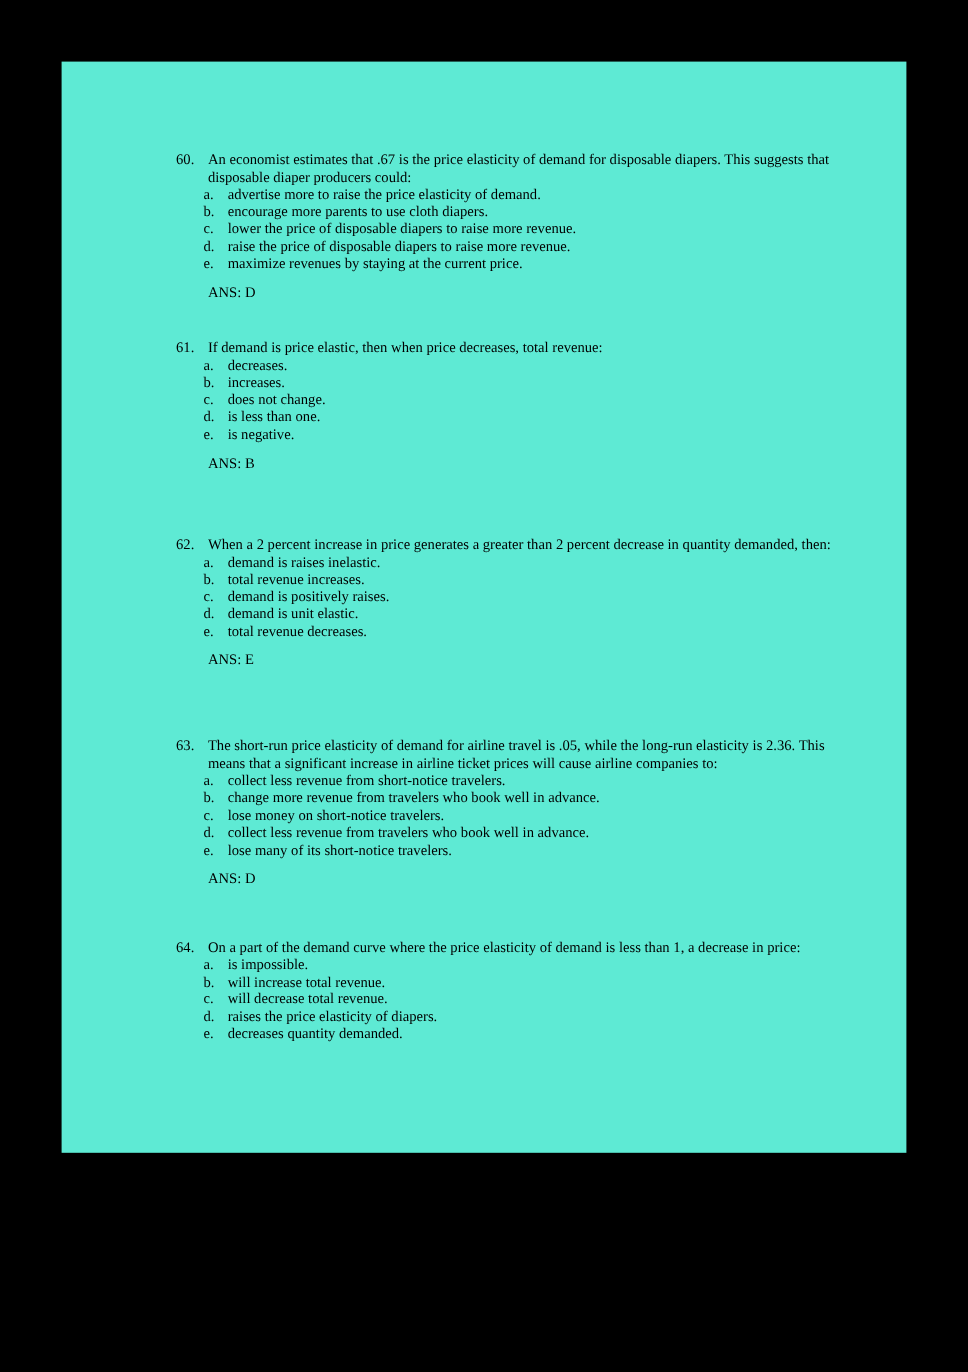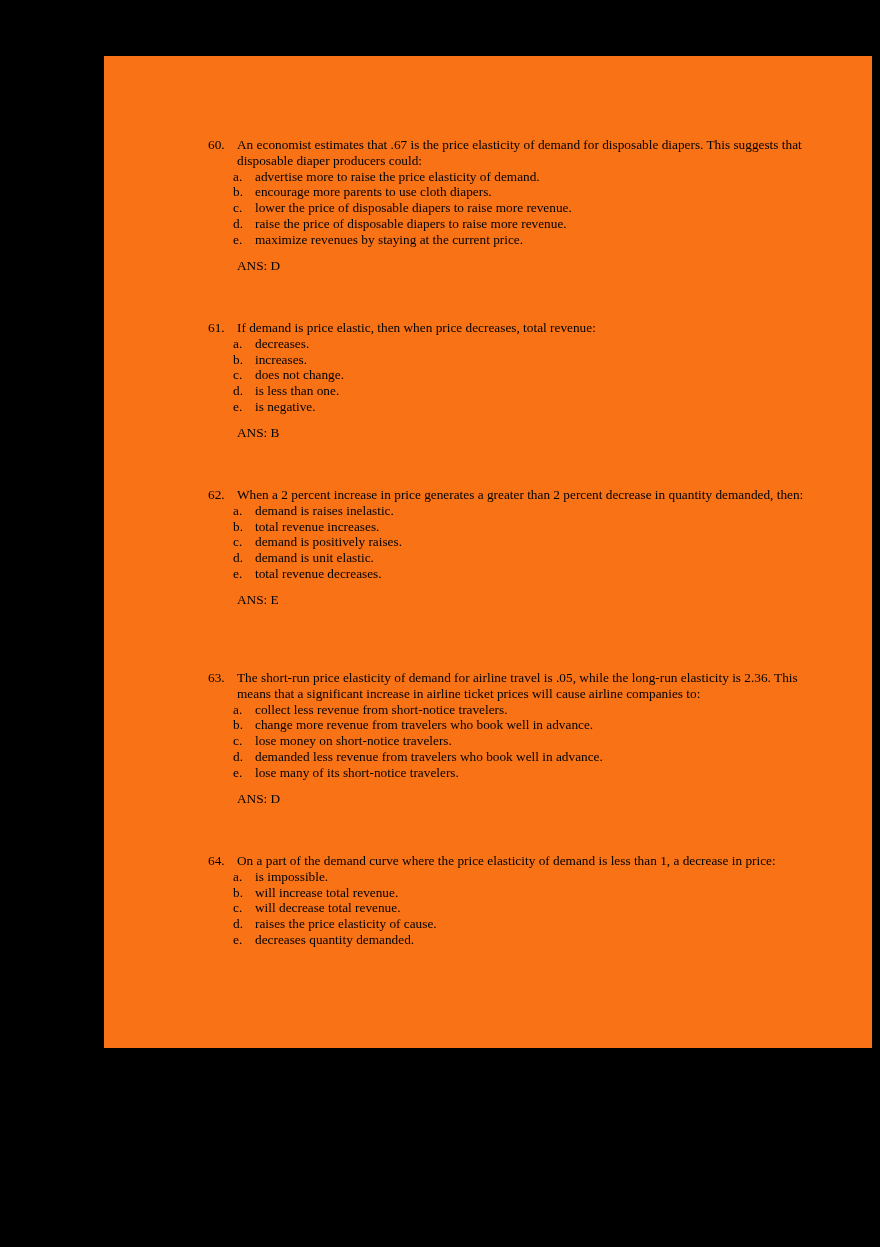--- a/index.html
+++ b/index.html
@@ -8,22 +8,21 @@
     background: #000000;
     position: relative;
     overflow: hidden;
     font-family: "Liberation Serif", serif;
     color: #000;
   }
   .page {
     position: absolute;
     left: 56px; top: 56px;
     width: 768px; height: 992px;
-    background: #f97316;
-    margin-left: 48px;
+    background: #5eead4;
   }
   .q {
     position: absolute;
     left: 104px;
     width: 600px;
     font-size: 13.3px;
     line-height: 15.8px;
   }
   .q-head { position: relative; padding-left: 29px; }
   .q-num { position: absolute; left: 0; top: 0; }
@@ -42,21 +41,21 @@
       <span>An economist estimates that .67 is the price elasticity of demand for disposable diapers. This suggests that disposable diaper producers could:</span>
     </div>
     <div class="opt"><span class="opt-letter">a.</span><span>advertise more to raise the price elasticity of demand.</span></div>
     <div class="opt"><span class="opt-letter">b.</span><span>encourage more parents to use cloth diapers.</span></div>
     <div class="opt"><span class="opt-letter">c.</span><span>lower the price of disposable diapers to raise more revenue.</span></div>
     <div class="opt"><span class="opt-letter">d.</span><span>raise the price of disposable diapers to raise more revenue.</span></div>
     <div class="opt"><span class="opt-letter">e.</span><span>maximize revenues by staying at the current price.</span></div>
     <div class="ans">ANS: D</div>
   </div>
 
-  <div class="q" style="top:264px;">
+  <div class="q" style="top:252px;">
     <div class="q-head">
       <span class="q-num">61.</span>
       <span>If demand is price elastic, then when price decreases, total revenue:</span>
     </div>
     <div class="opt"><span class="opt-letter">a.</span><span>decreases.</span></div>
     <div class="opt"><span class="opt-letter">b.</span><span>increases.</span></div>
     <div class="opt"><span class="opt-letter">c.</span><span>does not change.</span></div>
     <div class="opt"><span class="opt-letter">d.</span><span>is less than one.</span></div>
     <div class="opt"><span class="opt-letter">e.</span><span>is negative.</span></div>
     <div class="ans">ANS: B</div>
@@ -76,30 +75,30 @@
   </div>
 
   <div class="q" style="top:614px;">
     <div class="q-head">
       <span class="q-num">63.</span>
       <span>The short-run price elasticity of demand for airline travel is .05, while the long-run elasticity is 2.36. This means that a significant increase in airline ticket prices will cause airline companies to:</span>
     </div>
     <div class="opt"><span class="opt-letter">a.</span><span>collect less revenue from short-notice travelers.</span></div>
     <div class="opt"><span class="opt-letter">b.</span><span>change more revenue from travelers who book well in advance.</span></div>
     <div class="opt"><span class="opt-letter">c.</span><span>lose money on short-notice travelers.</span></div>
-    <div class="opt"><span class="opt-letter">d.</span><span>demanded less revenue from travelers who book well in advance.</span></div>
+    <div class="opt"><span class="opt-letter">d.</span><span>collect less revenue from travelers who book well in advance.</span></div>
     <div class="opt"><span class="opt-letter">e.</span><span>lose many of its short-notice travelers.</span></div>
     <div class="ans">ANS: D</div>
   </div>
 
   <div class="q" style="top:797px; width:620px;">
     <div class="q-head">
       <span class="q-num">64.</span>
       <span>On a part of the demand curve where the price elasticity of demand is less than 1, a decrease in price:</span>
     </div>
     <div class="opt"><span class="opt-letter">a.</span><span>is impossible.</span></div>
     <div class="opt"><span class="opt-letter">b.</span><span>will increase total revenue.</span></div>
     <div class="opt"><span class="opt-letter">c.</span><span>will decrease total revenue.</span></div>
-    <div class="opt"><span class="opt-letter">d.</span><span>raises the price elasticity of cause.</span></div>
+    <div class="opt"><span class="opt-letter">d.</span><span>raises the price elasticity of diapers.</span></div>
     <div class="opt"><span class="opt-letter">e.</span><span>decreases quantity demanded.</span></div>
   </div>
 
 </div>
 
 </body></html>

